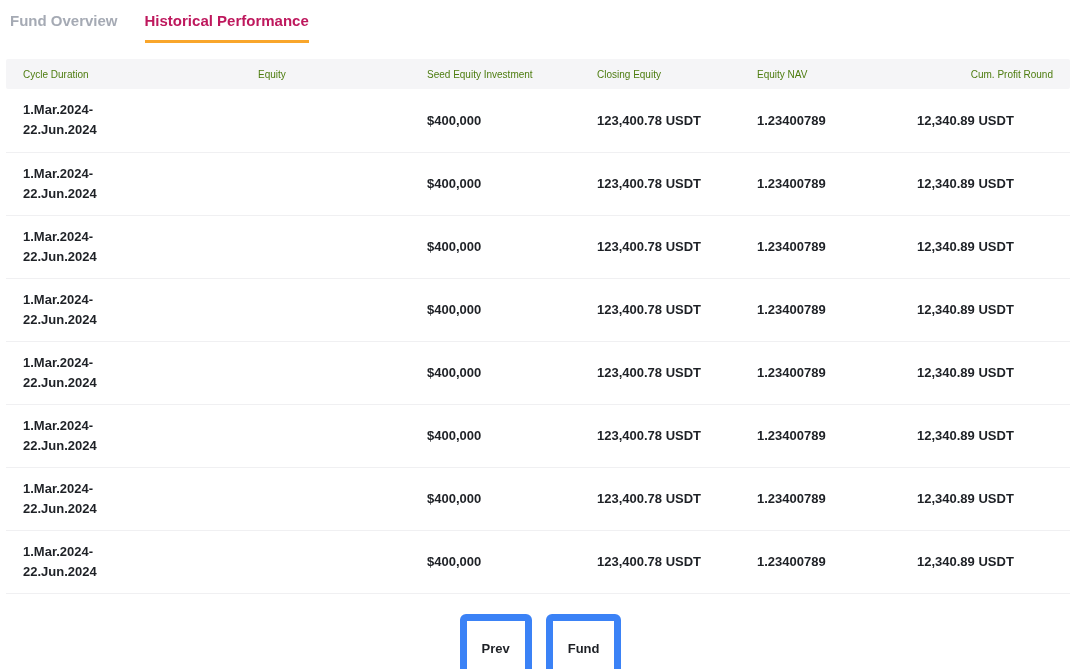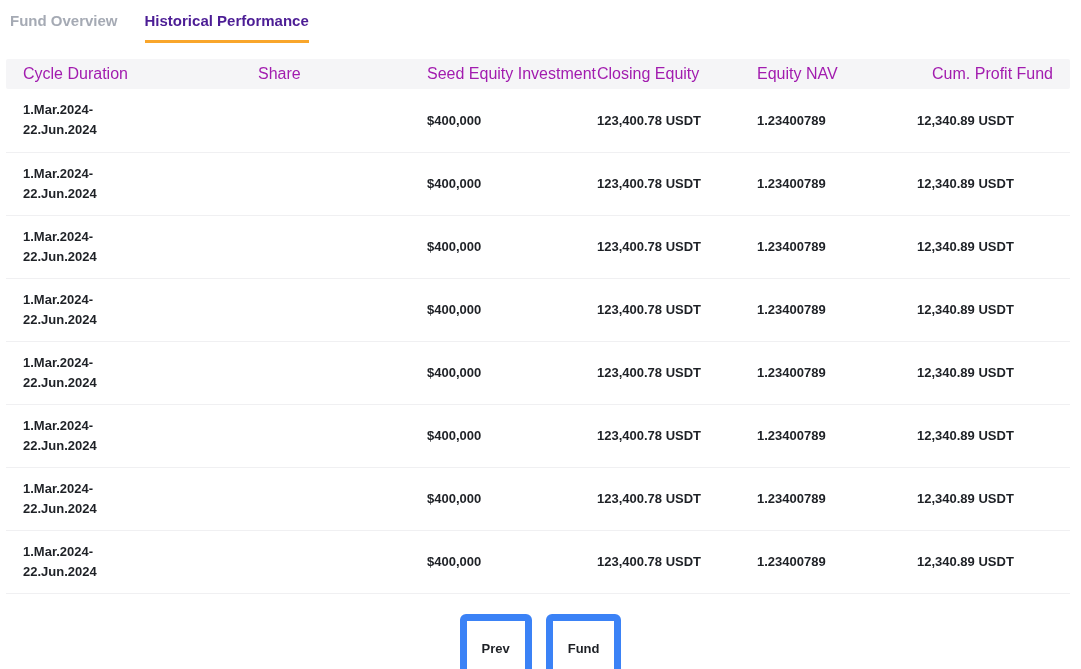--- a/index.html
+++ b/index.html
@@ -18,38 +18,38 @@
   .tab {
     font-size: 15px;
     font-weight: bold;
     color: #a5aab4;
     padding-bottom: 11px;
     border-bottom: 3px solid transparent;
     cursor: pointer;
     white-space: nowrap;
   }
   .tab.active {
-    color: #4c1d95;
+    color: #be185d;
     border-bottom-color: #f9a62b;
   }
   
   .table-wrap {
     margin: 16px 11px 0 6px;
   }
   table {
     width: 1064px;
     border-collapse: collapse;
     table-layout: fixed;
   }
   th {
     background: #f5f5f7;
     height: 30px;
-    font-size: 16px;
+    font-size: 10px;
     font-weight: normal;
-    color: #a21caf;
+    color: #4d7c0f;
     text-align: left;
     white-space: nowrap;
     overflow: hidden;
   }
   th:first-child { padding-left: 17px; border-radius: 2px 0 0 2px; }
   th:last-child  { text-align: right; padding-right: 17px; border-radius: 0 2px 2px 0; }
   td {
     height: 63px;
     border-bottom: 1px solid #f0f0f2;
     font-size: 13px;
@@ -98,25 +98,25 @@
       <col style="width:252px">
         <col style="width:169px">
         <col style="width:170px">
       <col style="width:160px">
         <col style="width:160px">
         <col style="width:153px">
     </colgroup>
     <thead>
       <tr>
         <th>Cycle Duration</th>
-        <th>Share</th>
+        <th>Equity</th>
         <th>Seed Equity Investment</th>
         <th>Closing Equity</th>
         <th>Equity NAV</th>
-        <th>Cum. Profit Fund</th>
+        <th>Cum. Profit Round</th>
       </tr>
     </thead>
     <tbody>
         <tr>
           <td class="col0">1.Mar.2024-
 22.Jun.2024</td>
           <td class="col1"></td>
           <td class="col2">$400,000</td>
           <td class="col3">123,400.78 USDT</td>
           <td class="col4">1.23400789</td>

